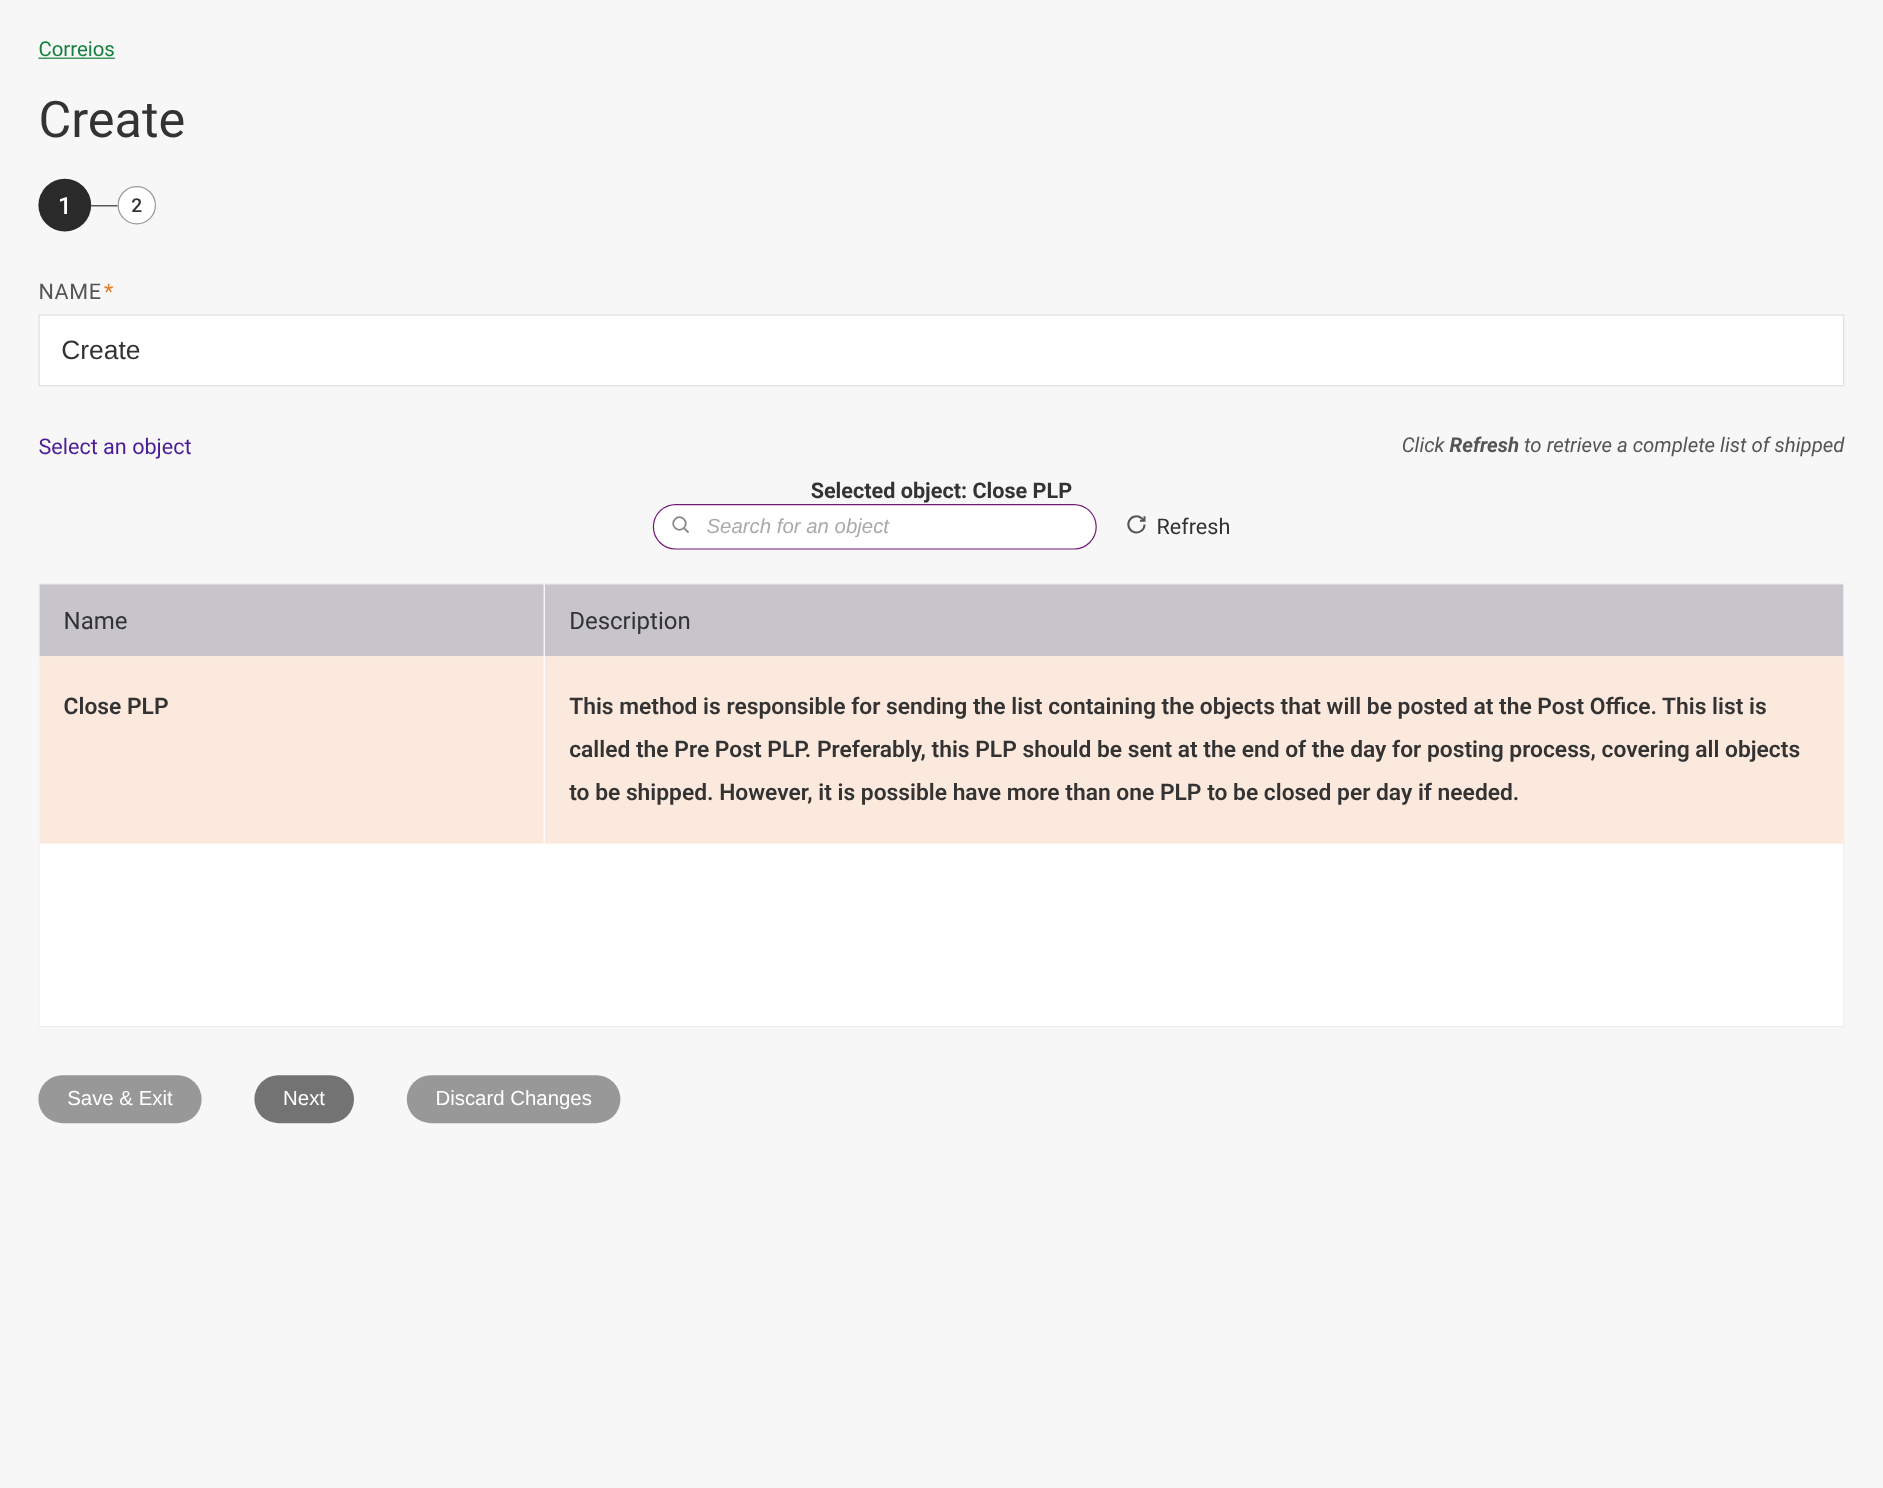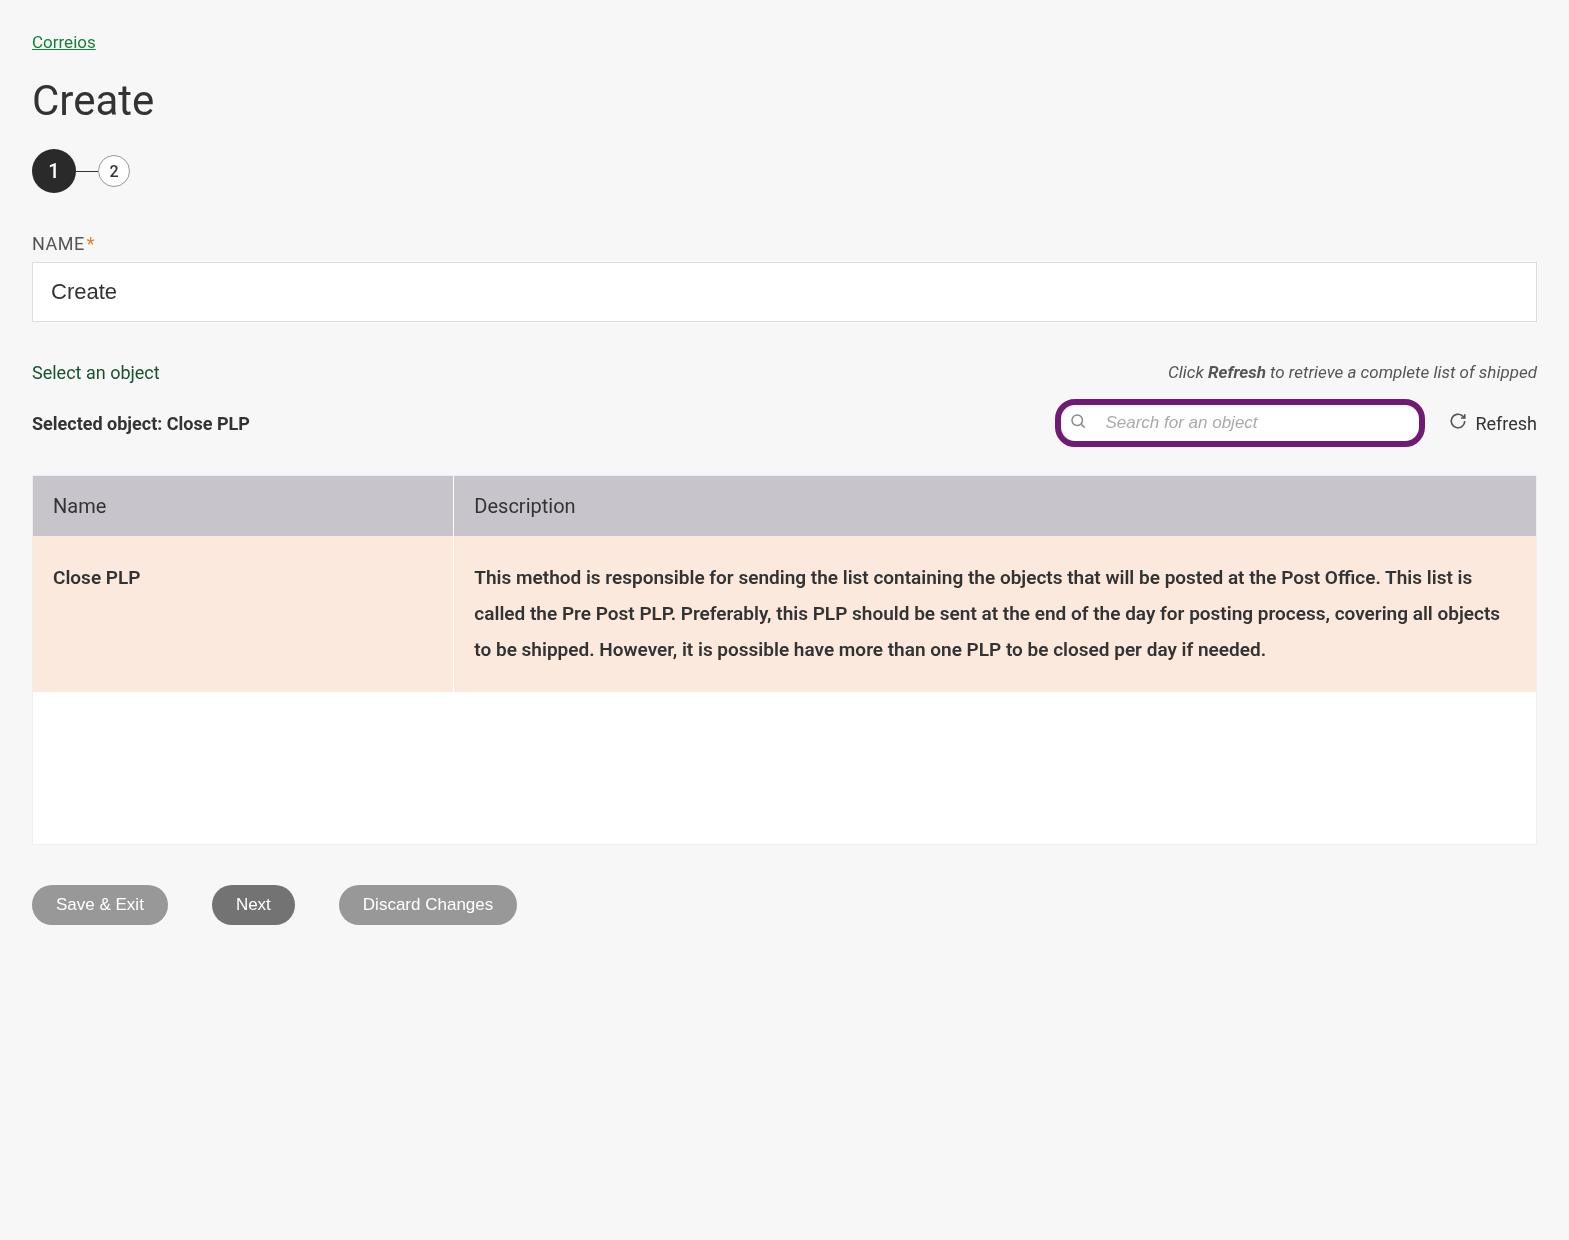--- a/index.html
+++ b/index.html
@@ -81,56 +81,57 @@
       margin-bottom: 40px;
     }
     .section-row {
       display: flex;
       justify-content: space-between;
       align-items: flex-start;
       margin-bottom: 16px;
     }
     .select-label {
       font-size: 18px;
-      color: #14532d;
+      color: #4c1d95;
     }
     .hint-text {
       font-style: italic;
       color: #555;
       font-size: 17px;
     }
     .hint-text .bold {
       font-weight: 700;
       font-style: italic;
     }
     .selection-row {
       display: flex;
       justify-content: space-between;
       align-items: center;
       margin-bottom: 28px;
+      flex-direction: column;
     }
     .selected-text {
       font-size: 18px;
       font-weight: 700;
       color: #333;
     }
     .search-refresh {
       display: flex;
       align-items: center;
       gap: 24px;
     }
     .search-wrap {
       position: relative;
       display: flex;
       align-items: center;
     }
     .search-input {
       width: 370px;
       padding: 8px 14px 8px 44px;
-      border: 6px solid #701a75;
+      border: 1px solid #701a75;
       border-radius: 20px;
       font-size: 17px;
       font-style: italic;
       color: #888;
       outline: none;
       background: #fff;
     }
     .search-input::placeholder {
       color: #aaa;
       font-style: italic;

